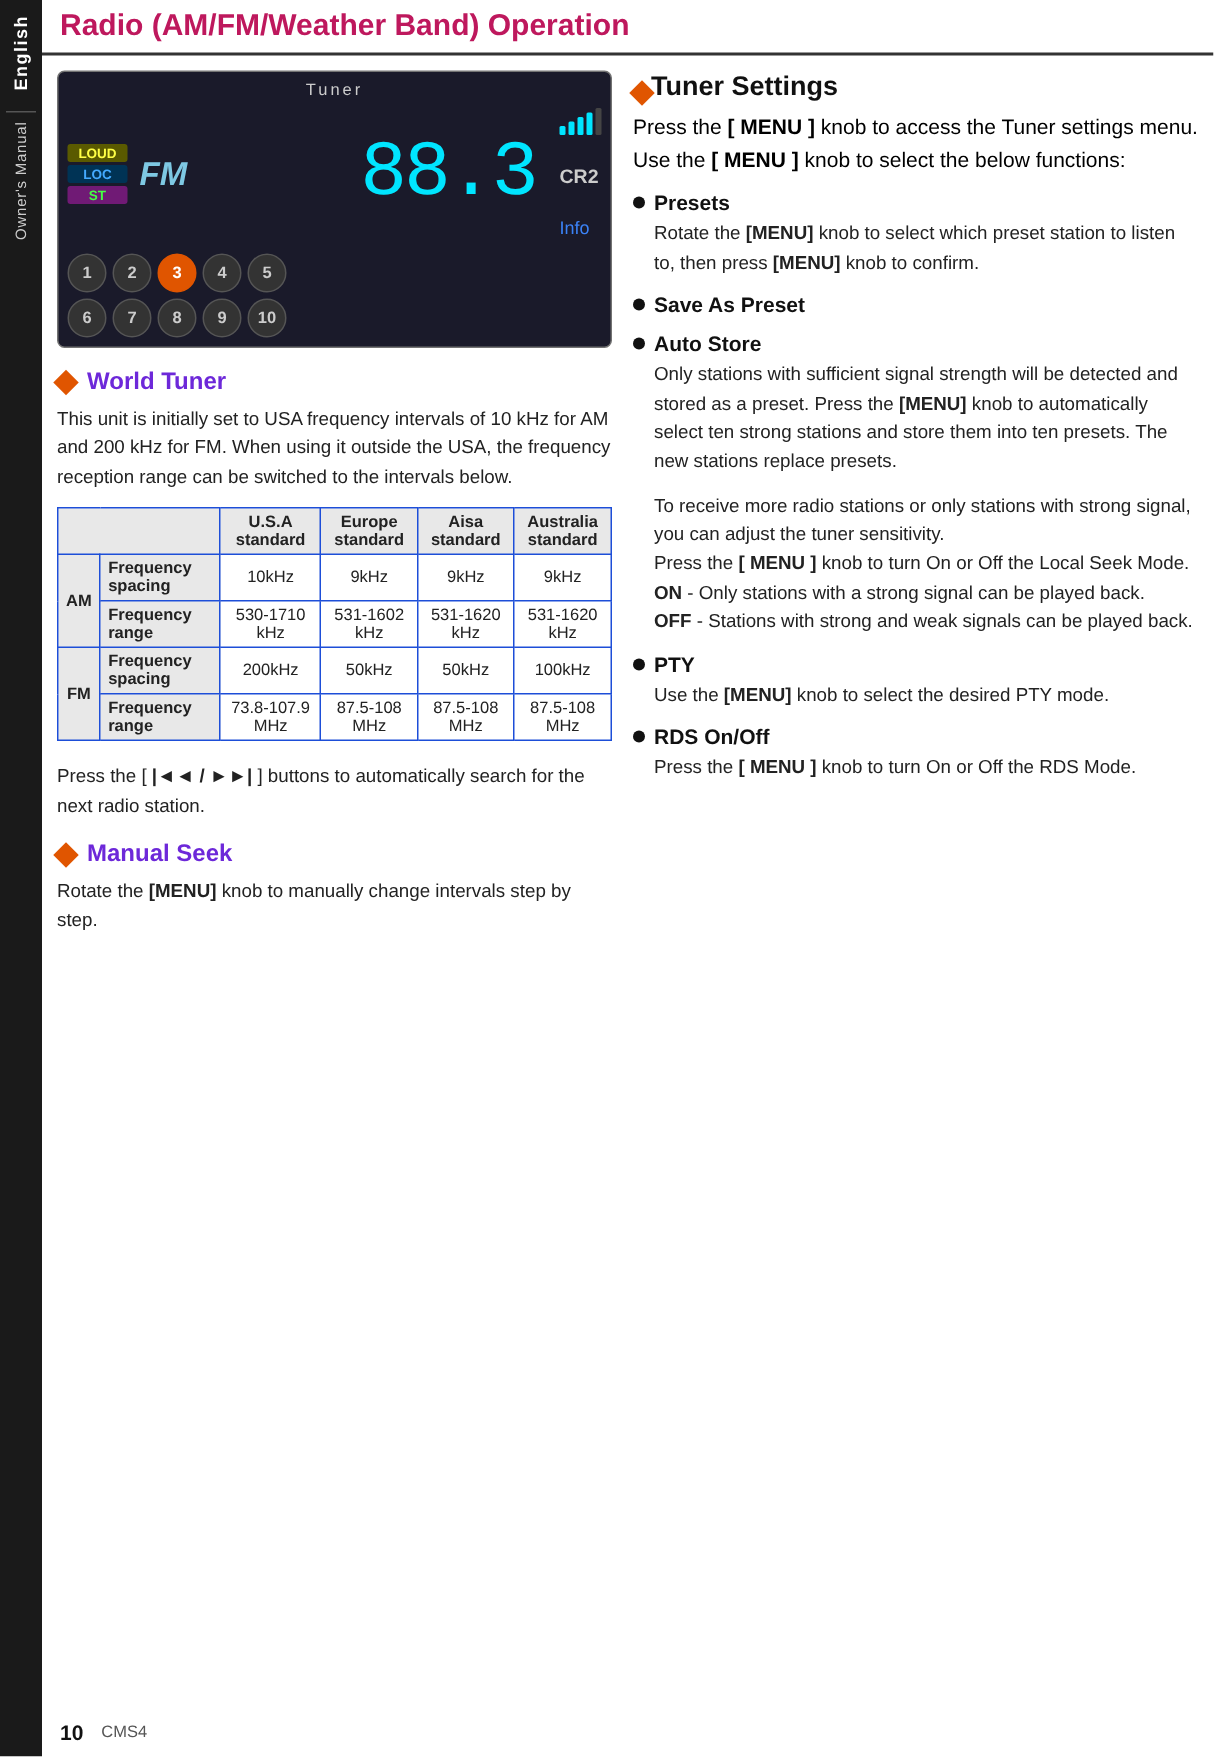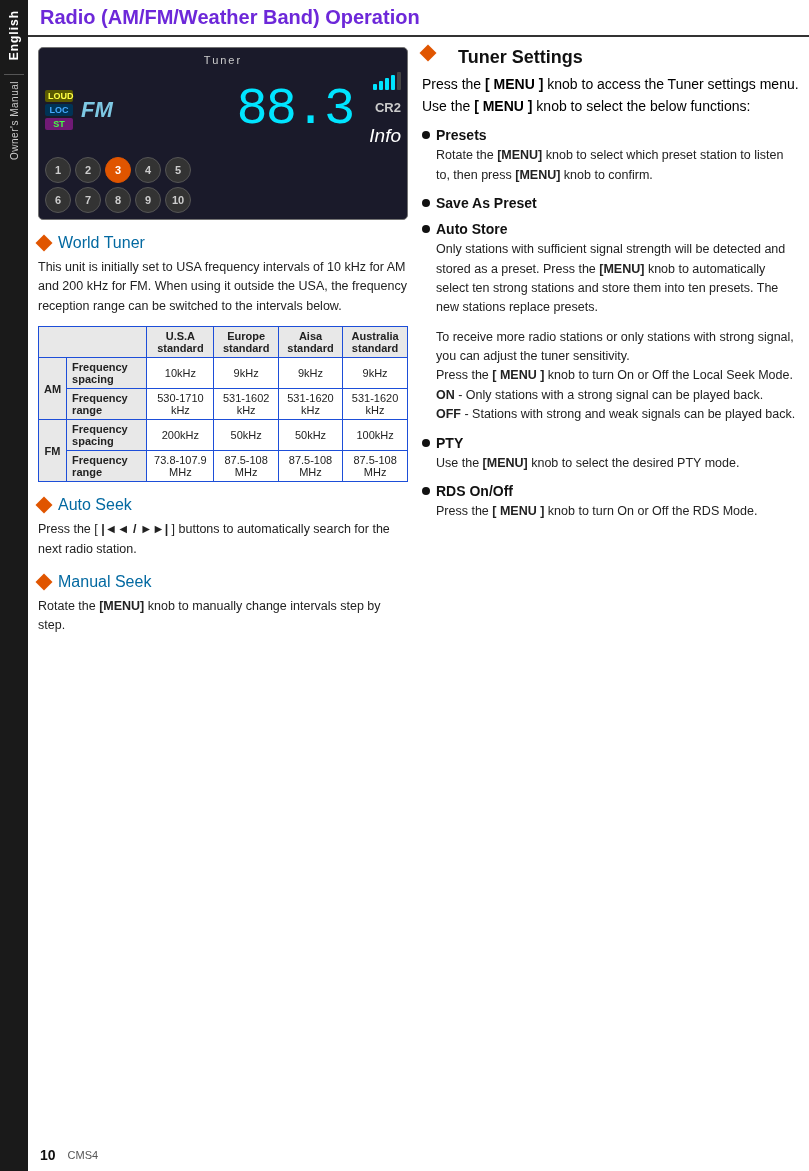--- a/index.html
+++ b/index.html
@@ -57,21 +57,21 @@
     
     .page-title-bar {
       border-bottom: 2px solid #333;
       padding: 6px 12px 6px 12px;
       display: flex;
       align-items: center;
     }
     .page-title-bar h1 {
       font-size: 20px;
       font-weight: bold;
-      color: #6d28d9;
+      color: #be185d;
       text-align: right;
     }
 
     
     .content-area {
       display: flex;
       flex-direction: row;
       padding: 10px 10px 10px 10px;
       gap: 14px;
     }
@@ -103,21 +103,21 @@
       flex-direction: column;
       gap: 2px;
     }
     .tuner-badge {
       background: #333;
       color: #aaa;
       font-size: 9px;
       padding: 1px 3px;
       border-radius: 2px;
       font-weight: bold;
-      width: 28px;
+      width: 40px;
       text-align: center;
     }
     .tuner-badge.loud { background: #5a5a00; color: #ffff44; }
     .tuner-badge.loc { background: #003355; color: #44aaff; }
     .tuner-badge.st { background: #701a75; color: #44ff44; }
 
     .tuner-fm-label {
       color: #7ec8e3;
       font-size: 22px;
       font-weight: bold;
@@ -142,23 +142,22 @@
       background: #00e5ff;
       width: 4px;
       border-radius: 1px;
     }
     .tuner-cr2 {
       color: #ccc;
       font-size: 13px;
       font-weight: bold;
     }
     .tuner-info {
-      color: #ffffff;
-      font-size: 19px;
-      font-style: italic;
+      color: #3b82f6;
+      font-size: 12px;
     }
 
     
     .preset-row {
       display: flex;
       gap: 4px;
       margin-top: 8px;
     }
     .preset-btn {
       background: #333;
@@ -190,22 +189,22 @@
     }
     .diamond-icon {
       width: 12px;
       height: 12px;
       background: #e05500;
       transform: rotate(45deg);
       flex-shrink: 0;
     }
     .section-heading h2 {
       font-size: 16px;
-      font-weight: normal;
-      color: #0369a1;
+      font-weight: bold;
+      color: #6d28d9;
     }
     .section-body {
       font-size: 12.5px;
       color: #222;
       line-height: 1.55;
       margin-bottom: 8px;
     }
 
     
     .freq-table {
@@ -236,22 +235,22 @@
     }
 
     
     .right-col {
       flex: 1;
       min-width: 0;
     }
 
     .tuner-settings-heading {
       display: flex;
-      align-items: flex-start;
-      gap: 24px;
+      align-items: flex-end;
+      gap: 0;
       margin-bottom: 6px;
     }
     .tuner-settings-heading h2 {
       font-size: 18px;
       font-weight: bold;
       color: #111;
     }
 
     .right-col .intro-text {
       font-size: 14px;
@@ -329,21 +328,21 @@
       <div class="tuner-display">
         <div class="tuner-label">Tuner</div>
         <div style="display:flex; align-items:center; gap:8px; position:relative;">
           <div class="tuner-badges">
             <div class="tuner-badge loud">LOUD</div>
             <div class="tuner-badge loc">LOC</div>
             <div class="tuner-badge st">ST</div>
           </div>
           <div class="tuner-fm-label">FM</div>
           <div class="tuner-freq">88.3</div>
-          <div style="display:flex; flex-direction:column; align-items:flex-end; gap:10px; margin-left:8px;">
+          <div style="display:flex; flex-direction:column; gap:20px; margin-left:8px;">
             <div class="tuner-signal-bars">
               <div class="signal-bar" style="height:6px;"></div>
               <div class="signal-bar" style="height:9px;"></div>
               <div class="signal-bar" style="height:12px;"></div>
               <div class="signal-bar" style="height:15px;"></div>
               <div class="signal-bar" style="height:18px; background:#444;"></div>
             </div>
             <div class="tuner-cr2">CR2</div>
             <div class="tuner-info">Info</div>
           </div>
@@ -410,24 +409,20 @@
           <tr>
             <td class="row-header">Frequency range</td>
             <td>73.8-107.9 MHz</td>
             <td>87.5-108 MHz</td>
             <td>87.5-108 MHz</td>
             <td>87.5-108 MHz</td>
           </tr>
         </tbody>
       </table>
 
-      <div class="section-heading">
-        <div class="diamond-icon"></div>
-        <h2>Auto Seek</h2>
-      </div>
       <div class="section-body">
         Press the [ <span class="bold-text">|◄◄ / ►►|</span> ] buttons to automatically search for the next radio station.
       </div>
 
       <div class="section-heading">
         <div class="diamond-icon"></div>
         <h2>Manual Seek</h2>
       </div>
       <div class="section-body">
         Rotate the <span class="bold-text">[MENU]</span> knob to manually change intervals step by step.

